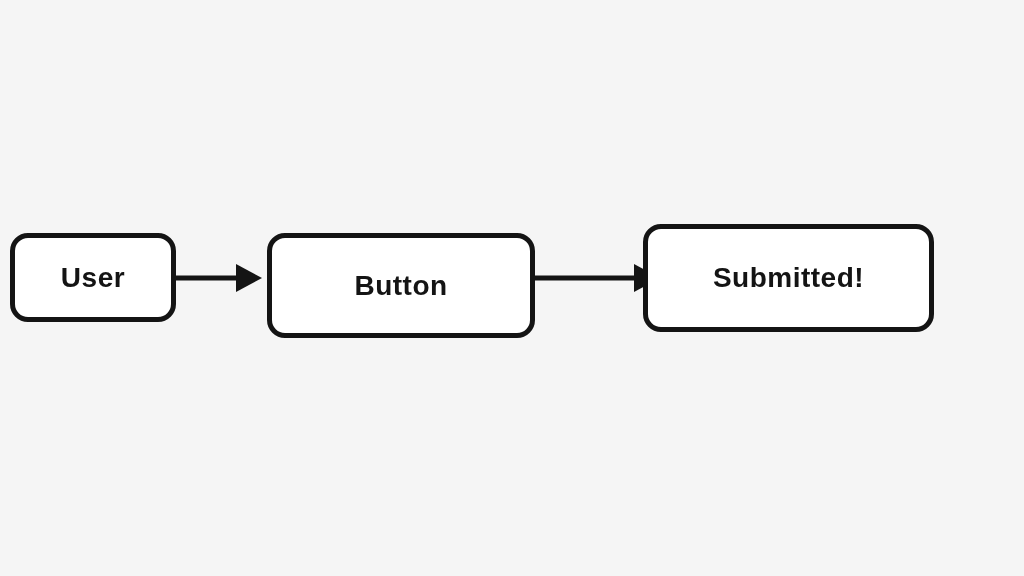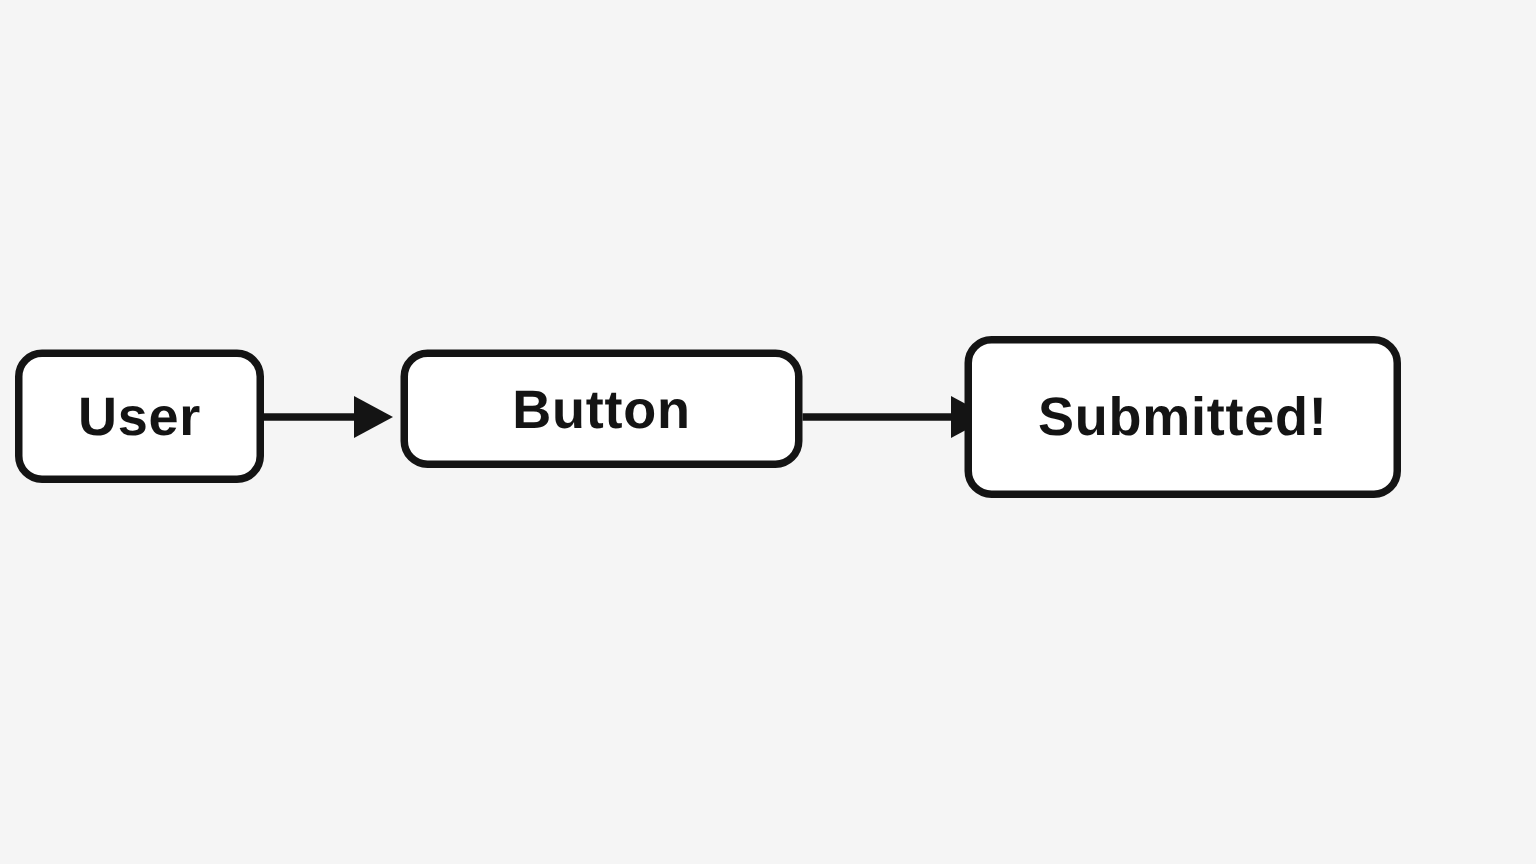--- a/index.html
+++ b/index.html
@@ -25,28 +25,28 @@
   .node {
     position: absolute;
     background: var(--node-fill);
     border: 5px solid var(--ink);
     border-radius: 18px;
     display: flex;
     align-items: center;
     justify-content: center;
   }
   .node-label {
-    font-size: 36px;
+    font-size: 28px;
     font-weight: 700;
     color: var(--ink);
     letter-spacing: 0.5px;
     white-space: nowrap;
   }
   #node-user      { left: 10px;  top: 233px; width: 166px; height: 89px; }
-  #node-button    { left: 267px; top: 233px; width: 268px; height: 79px; }
+  #node-button    { left: 267px; top: 233px; width: 268px; height: 105px; }
   #node-submitted { left: 643px; top: 224px; width: 291px; height: 108px; }
   .edges-layer {
     position: absolute;
     left: 0; top: 0;
     width: 1024px;
     height: 576px;
     pointer-events: none;
   }
   .edge-line { stroke: var(--ink); stroke-width: 5; }
   .edge-head { fill: var(--ink); }

